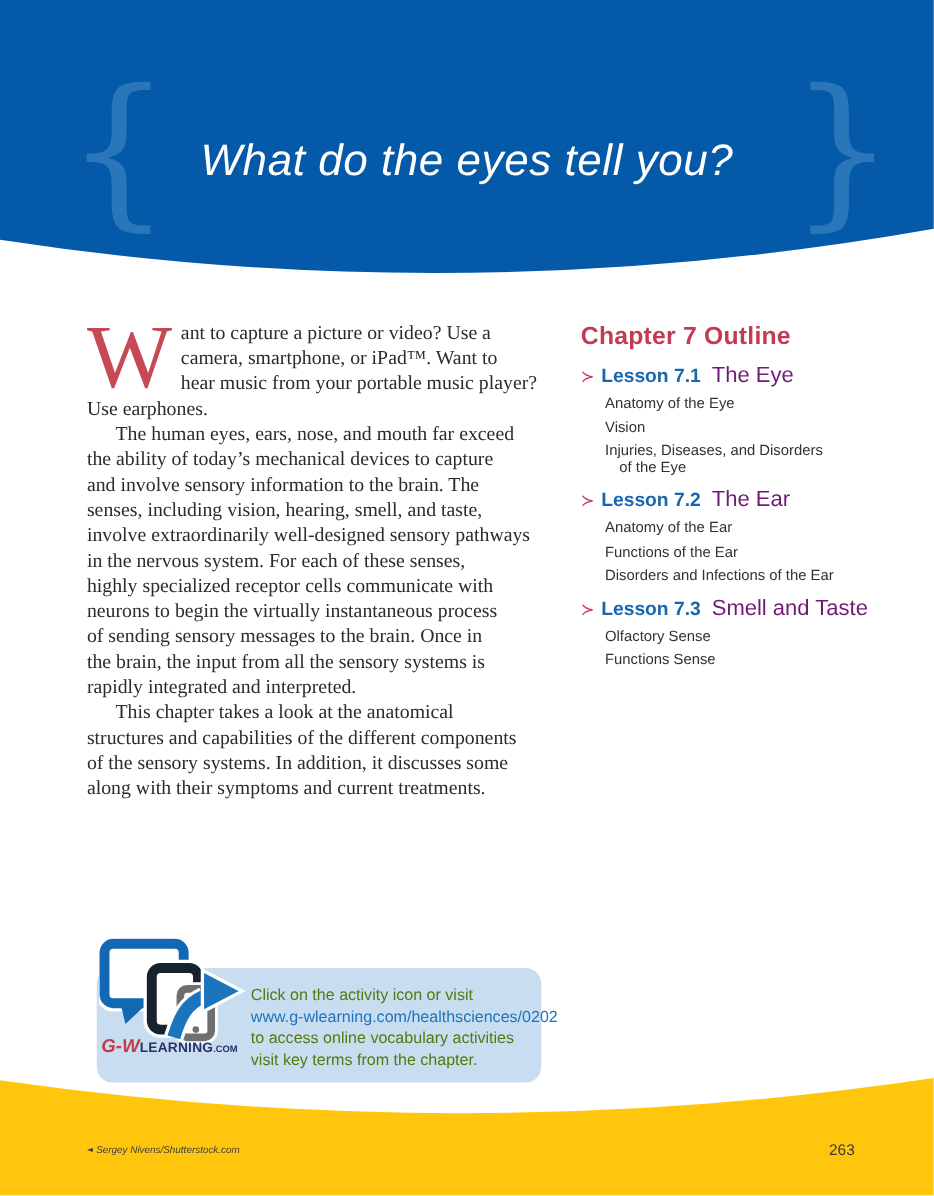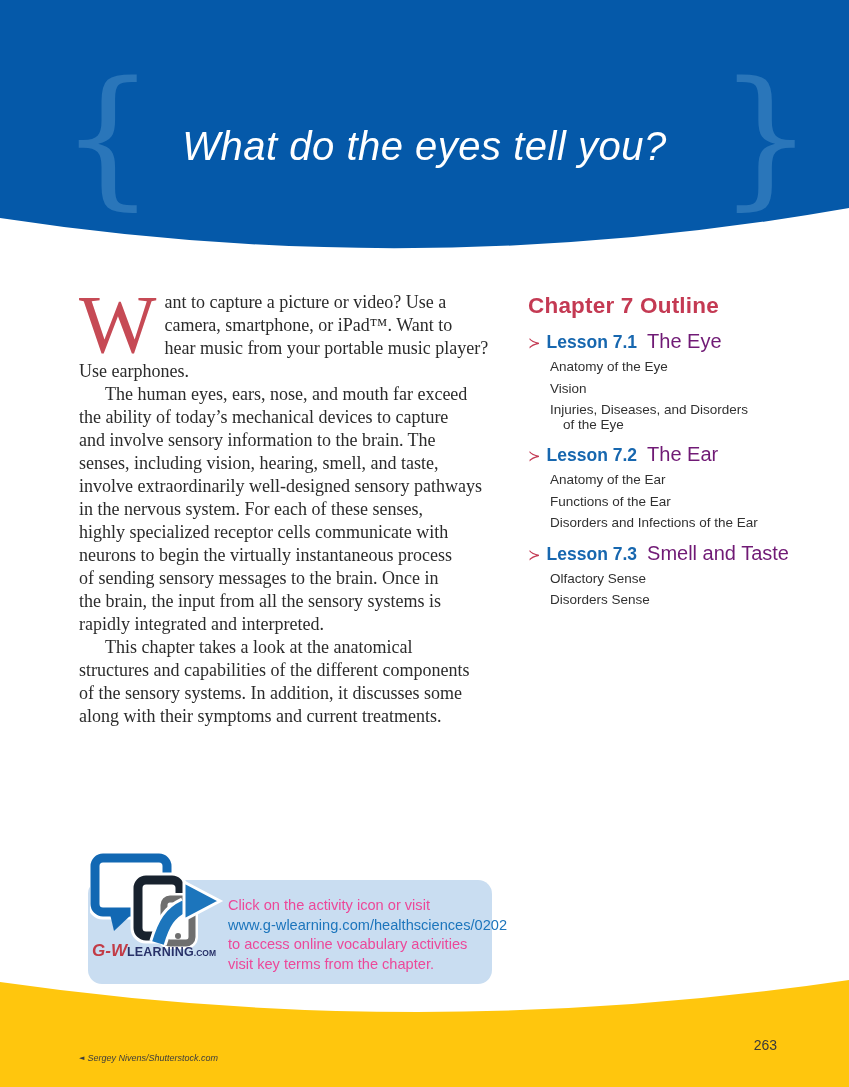--- a/index.html
+++ b/index.html
@@ -40,31 +40,31 @@
   .lesson-name{color:#701a75;font-weight:normal;font-size:20px;margin-left:10px;}
   .topic{margin:0 0 7px 22px;color:#313131;}
   .topic-line{font-size:13.5px;line-height:14.5px;white-space:nowrap;}
   .topic-line.cont{padding-left:13px;}
   
   .activity-box{
     position:absolute;z-index:1;left:88px;top:880px;width:404px;height:104px;
     background:#C9DDF1;border-radius:14px;
   }
   .activity-text{position:absolute;z-index:2;left:228px;top:896px;}
-  .activity-line{font-size:14.6px;line-height:19.5px;color:#ec4899;white-space:nowrap;}
+  .activity-line{font-size:14.6px;line-height:19.5px;color:#4d7c0f;white-space:nowrap;}
   .activity-link{color:#1C75BC;cursor:pointer;}
   .devices-svg{position:absolute;z-index:2;left:90px;top:853px;}
   .gw-logo{position:absolute;z-index:2;left:92px;top:941px;white-space:nowrap;}
   .gw-logo .gw{color:#C23B46;font-weight:bold;font-style:italic;font-size:17px;}
   .gw-logo .learning{color:#283168;font-weight:bold;font-size:12.5px;letter-spacing:0.2px;}
   .gw-logo .com{color:#283168;font-weight:bold;font-size:8.5px;}
   
   .footer-svg{position:absolute;left:0;bottom:0;z-index:1;display:block;}
   .credit{position:absolute;z-index:2;left:79px;top:1040px;color:#3d3d3d;
-    font-size:9px;font-style:italic;margin-top:13px;}
+    font-size:9px;font-style:italic;}
   .credit .marker{font-style:normal;font-size:7px;vertical-align:1px;
     font-family:"DejaVu Sans",sans-serif;margin-right:3px;}
   .page-number{position:absolute;z-index:2;right:72px;top:1037px;color:#3a3a3a;
     font-size:14px;}
 </style>
 </head>
 <body>
 
 <div class="page">
 
@@ -138,21 +138,21 @@
         </div>
         <div class="lesson">
           <span class="lesson-marker">≻</span>
           <span class="lesson-number">Lesson 7.3</span>
           <span class="lesson-name">Smell and Taste</span>
         </div>
         <div class="topic">
           <div class="topic-line">Olfactory Sense</div>
         </div>
         <div class="topic">
-          <div class="topic-line">Disorders Sense</div>
+          <div class="topic-line">Functions Sense</div>
         </div>
       </div>
   </aside>
 
   <div class="activity-box"></div>
   <div class="activity-text">
       <div class="activity-line">Click on the activity icon or visit</div>
       <div class="activity-line activity-link">www.g-wlearning.com/healthsciences/0202</div>
       <div class="activity-line">to access online vocabulary activities</div>
       <div class="activity-line">visit key terms from the chapter.</div>

